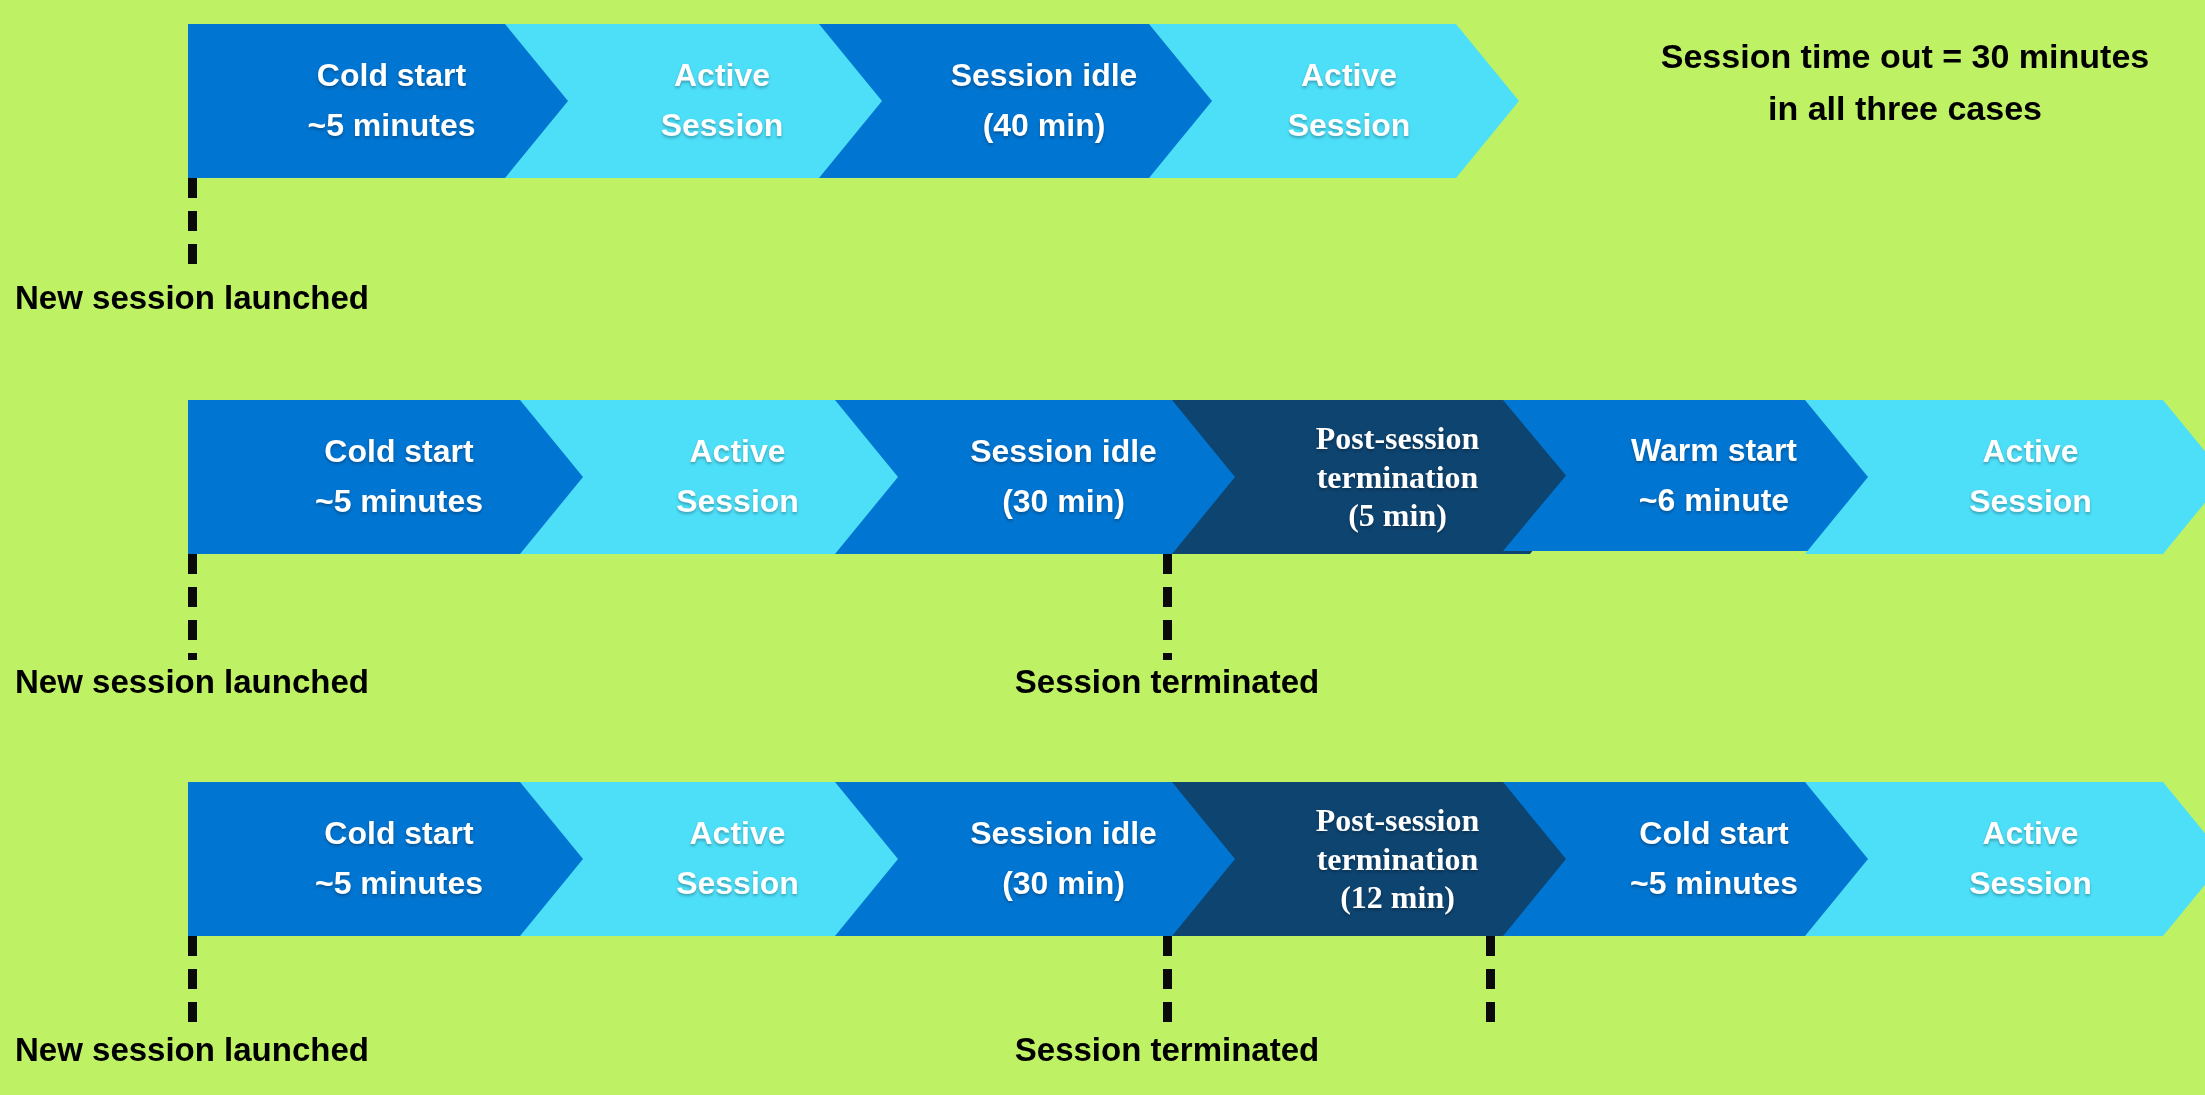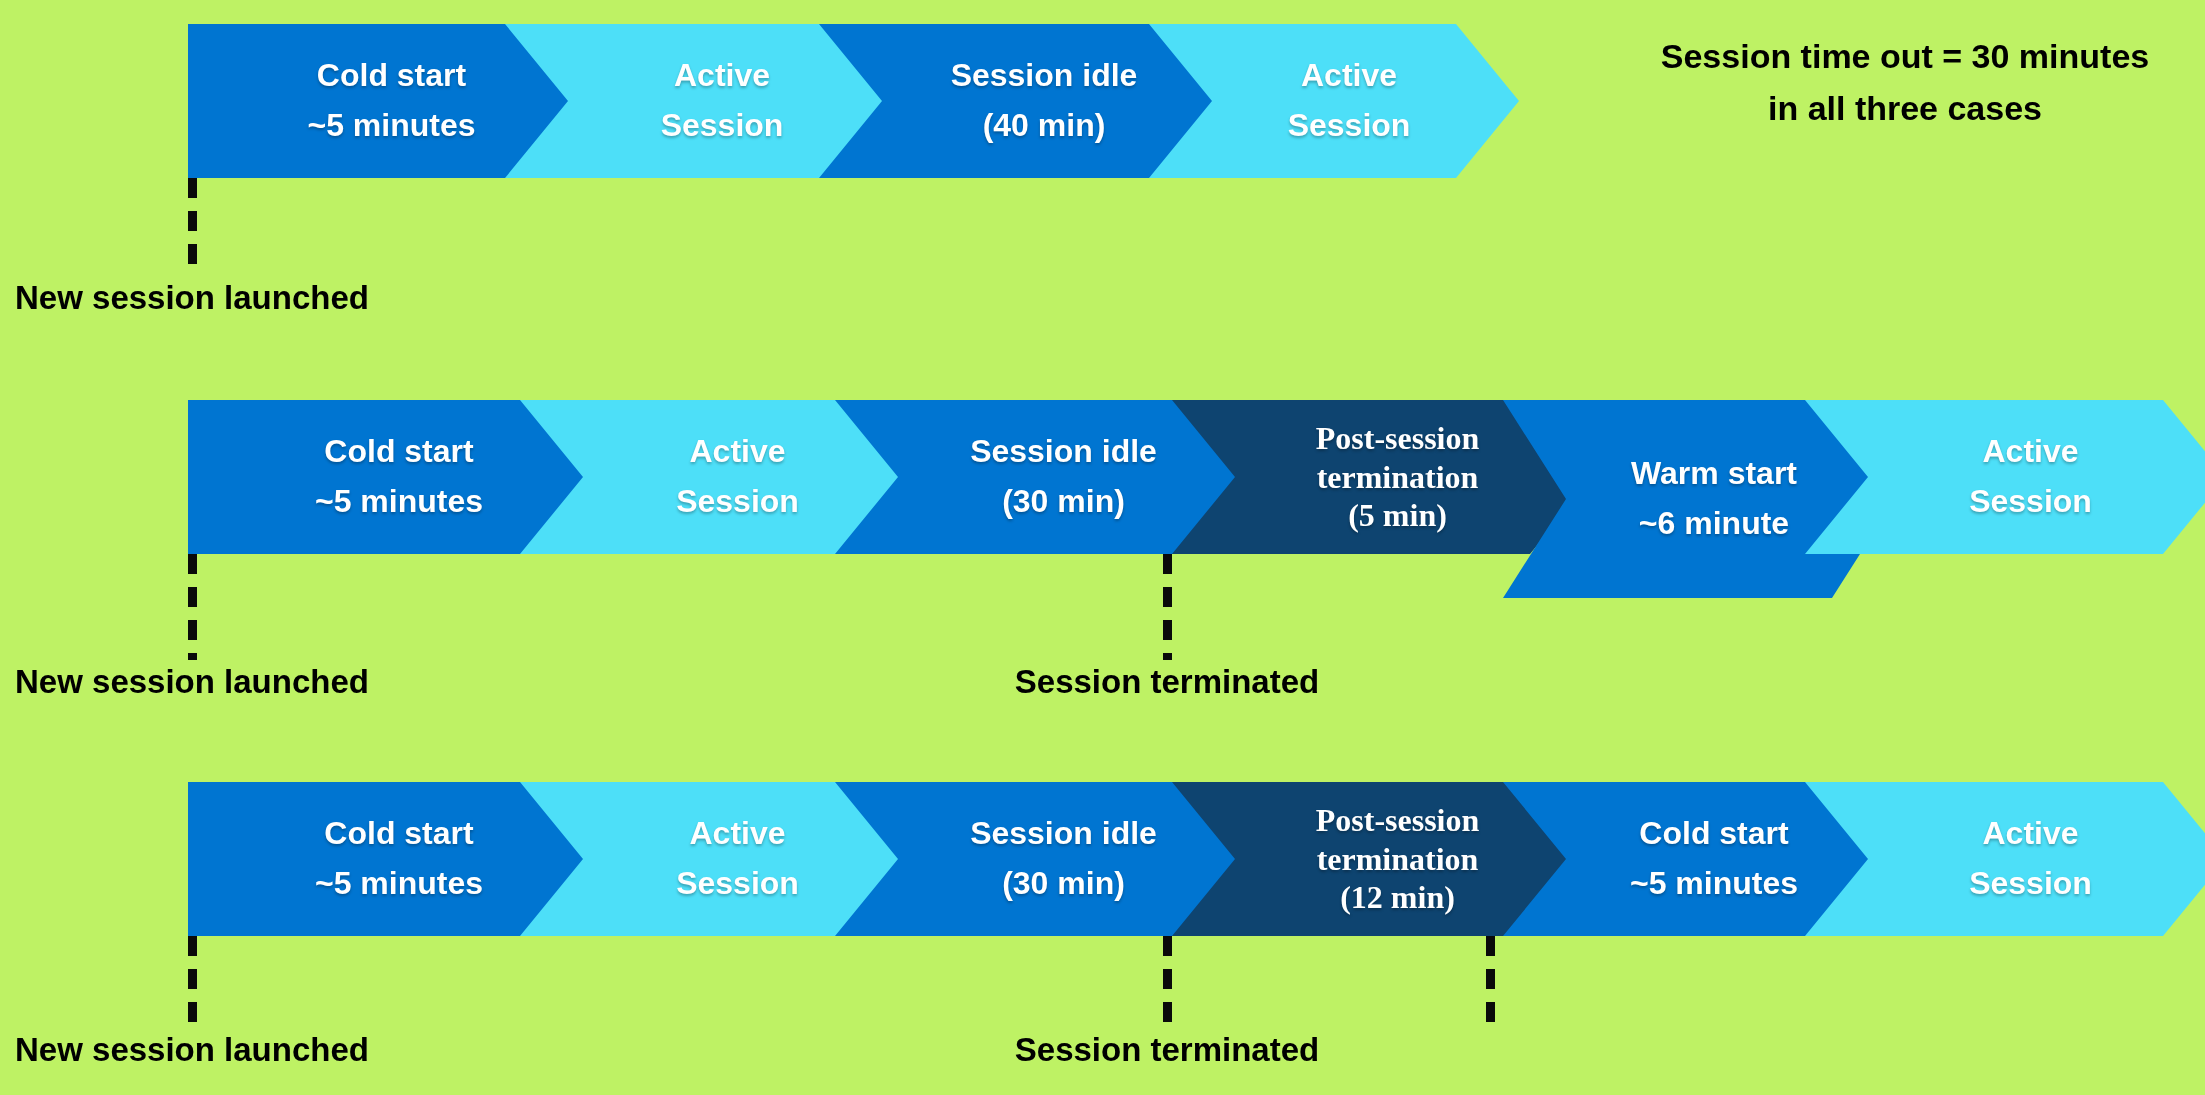--- a/index.html
+++ b/index.html
@@ -89,21 +89,21 @@
             <div class="line">(30 min)</div>
           </div>
         </div>
         <div class="seg mid" style="left: 1172px; top: 400px; width: 389px; height: 154px; background: rgb(14, 68, 112);">
           <div class="seg-text tight">
             <div class="line">Post-session</div>
             <div class="line">termination</div>
             <div class="line paren-gap">(5 min)</div>
           </div>
         </div>
-        <div class="seg mid" style="left: 1503px; top: 400px; width: 360px; height: 198px; background: rgb(0, 117, 209);">
+        <div class="seg mid" style="left: 1503px; top: 400px; width: 360px; height: 151px; background: rgb(0, 117, 209);">
           <div class="seg-text">
             <div class="line">Warm start</div>
             <div class="line">~6 minute</div>
           </div>
         </div>
         <div class="seg mid" style="left: 1805px; top: 400px; width: 389px; height: 154px; background: rgb(77, 223, 248);">
           <div class="seg-text">
             <div class="line">Active</div>
             <div class="line">Session</div>
           </div>

